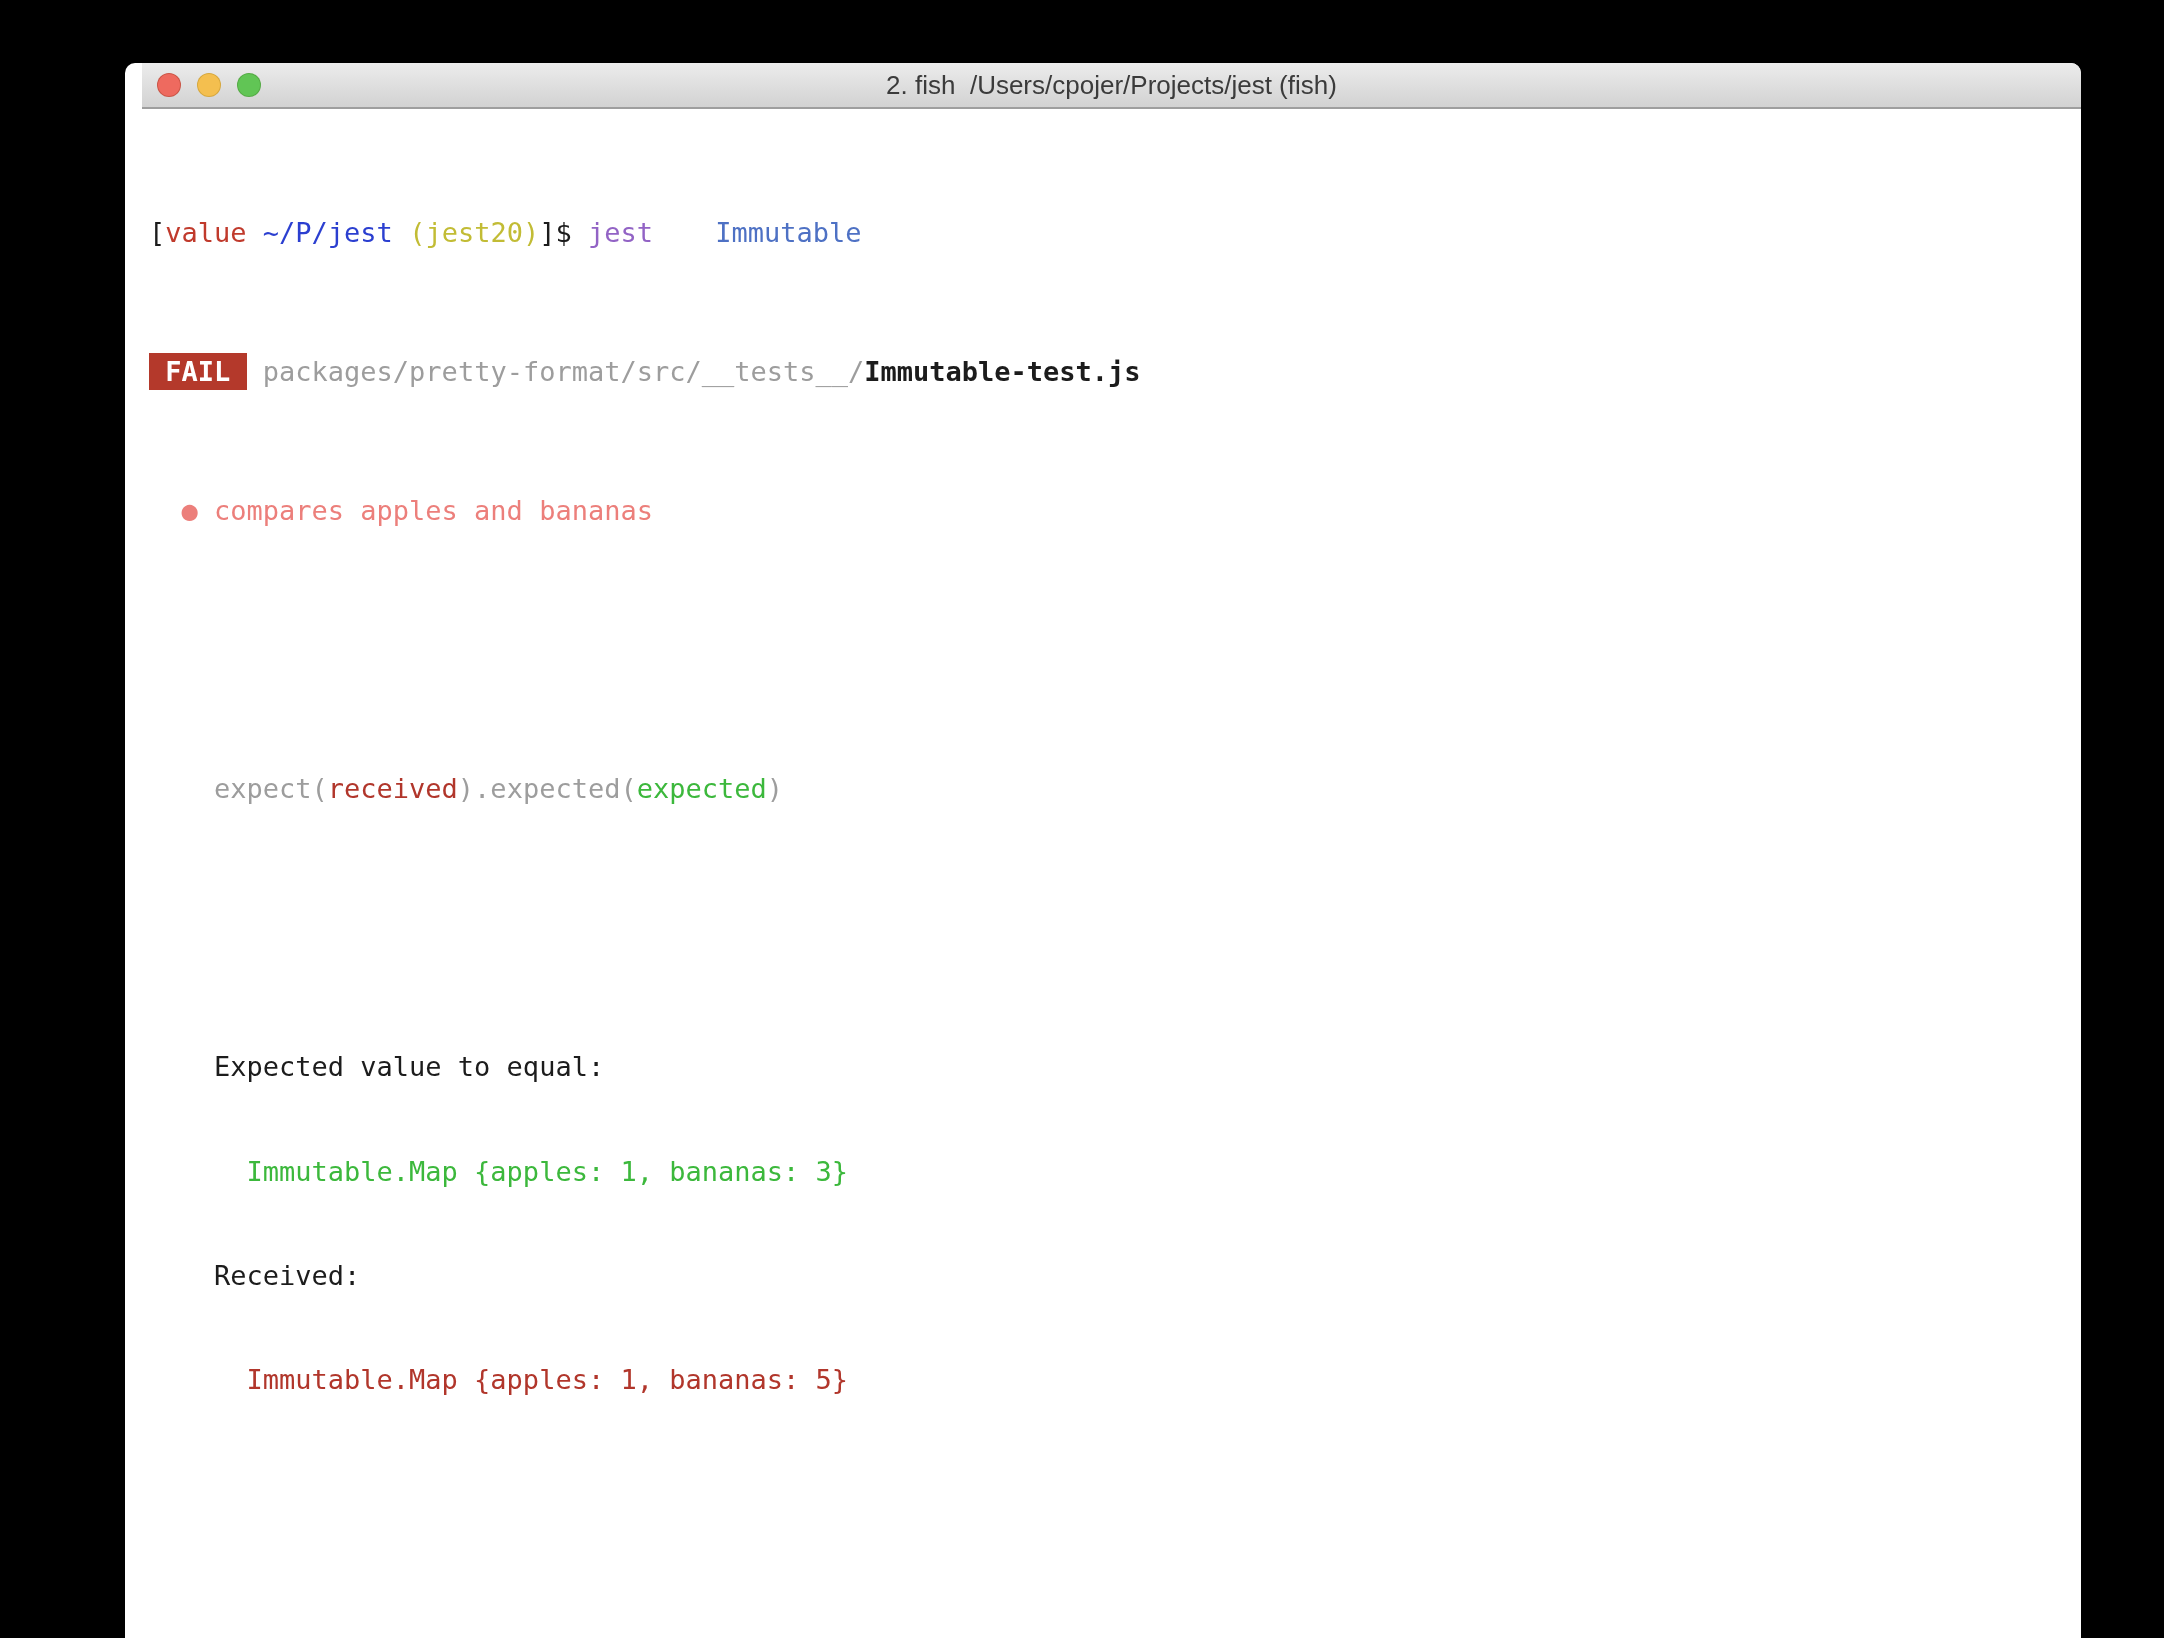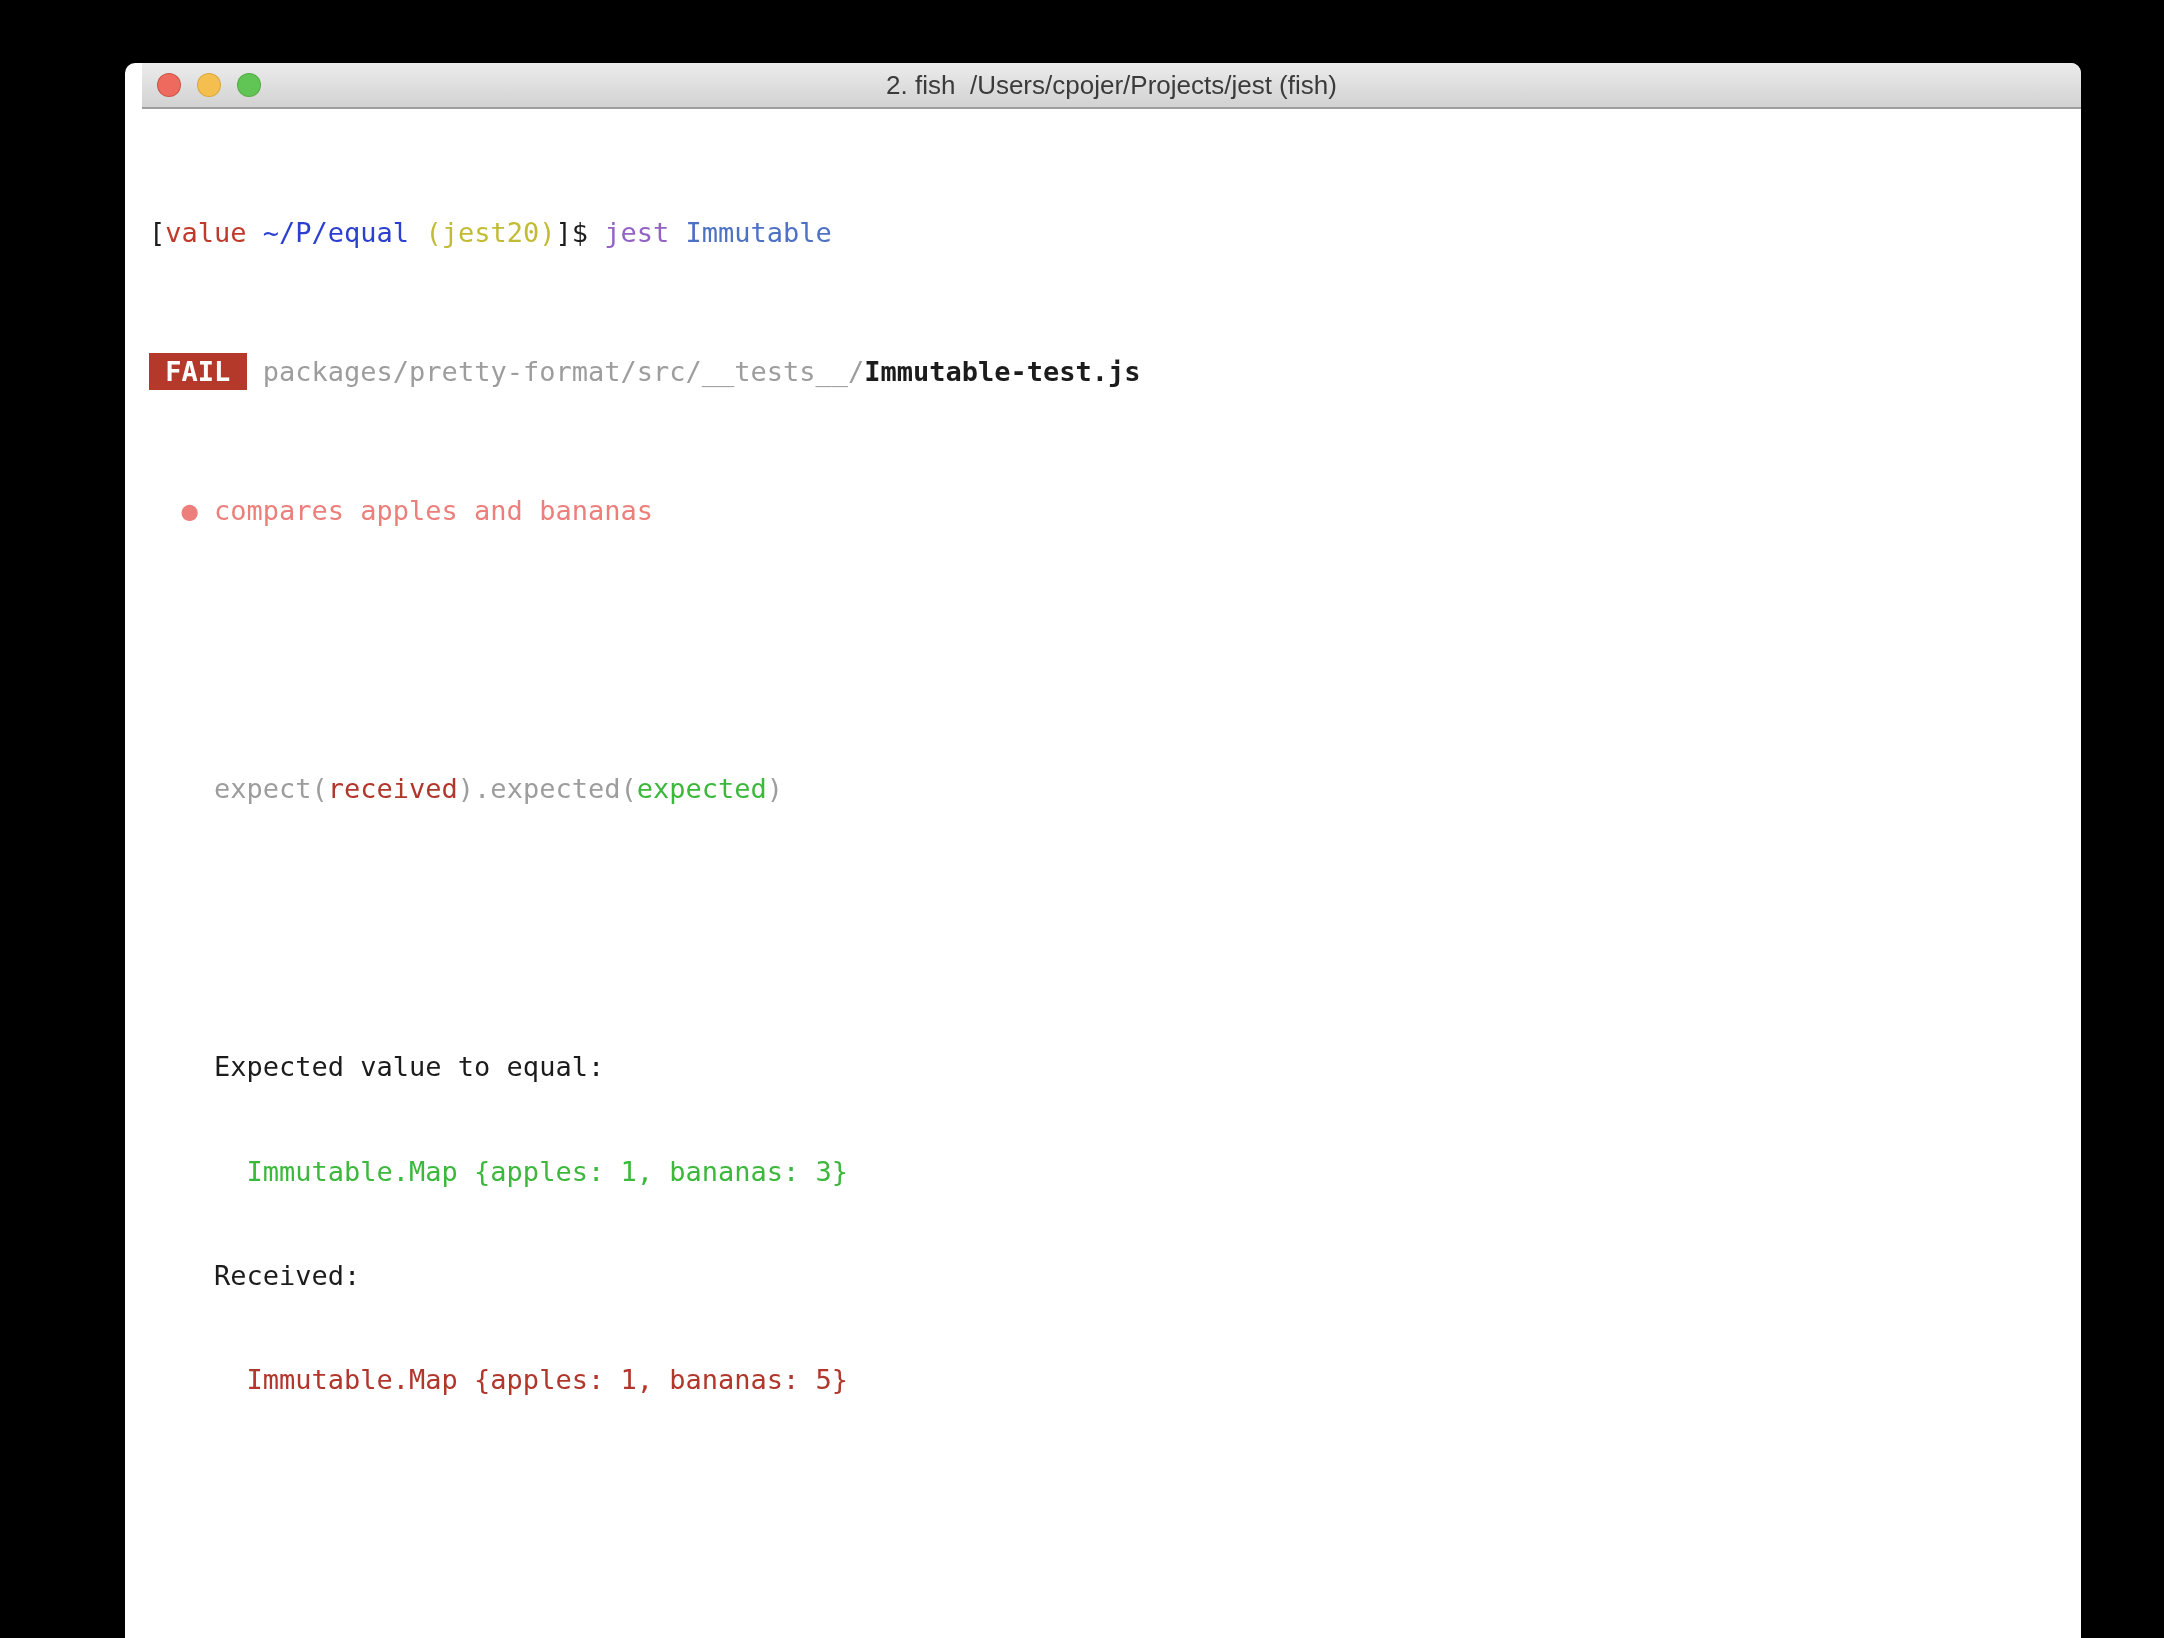--- a/index.html
+++ b/index.html
@@ -37,21 +37,21 @@
   }
   .line{height:34.75px;}
   .fg{color:var(--fg,#1c1c1c);}
   .b{font-weight:bold;margin-top:8px;}
   .gray{color:var(--gray,#9d9d9d);}
   .green{color:var(--green,#3cb83c);}
   .darkred{color:var(--darkred,#b1362b);}
   .salmon{color:var(--salmon,#ec7f7b);font-weight:normal;}
   .red{color:var(--red,#c03a2c);}
   .blue{color:var(--blue,#2b3fd0);}
-  .steel{color:var(--steel,#4e71c4);}
+  .steel{color:var(--steel,#4e71c4);margin-left:46px;}
   .purple{color:var(--purple,#9263c5);}
   .yellow{color:var(--yellow,#c2bc35);}
   .badge{
     background:var(--badge_bg,#b4392b);color:var(--badge_text,#ffffff);
     font-weight:bold;padding:3px 0;
   }
 </style>
 </head>
 <body style="background: rgb(0, 0, 0);">
 
@@ -60,21 +60,21 @@
     <div class="traffic">
       <div class="light close"></div>
       <div class="light min"></div>
       <div class="light zoom"></div>
     </div>
     <div class="title">2. fish  /Users/cpojer/Projects/jest (fish)</div>
   </div>
 
   <div class="content">
 
-    <div class="line"><span class="fg">[</span><span class="red">value</span><span class="fg"> </span><span class="blue">~/P/equal</span><span class="fg"> </span><span class="yellow">(jest20)</span><span class="fg">]$ </span><span class="purple">jest</span><span class="fg"> </span><span class="steel">Immutable</span></div>
+    <div class="line"><span class="fg">[</span><span class="red">value</span><span class="fg"> </span><span class="blue">~/P/jest</span><span class="fg"> </span><span class="yellow">(jest20)</span><span class="fg">]$ </span><span class="purple">jest</span><span class="fg"> </span><span class="steel">Immutable</span></div>
 
     <div class="line"><span class="badge"> FAIL </span><span class="fg"> </span><span class="gray">packages/pretty-format/src/__tests__/</span><span class="fg b">Immutable-test.js</span></div>
 
     <div class="line"><span class="fg">  </span><span class="salmon">● compares apples and bananas</span></div>
 
     <div class="line"></div>
 
     <div class="line"><span class="gray">    expect(</span><span class="darkred">received</span><span class="gray">).expected(</span><span class="green">expected</span><span class="gray">)</span></div>
 
     <div class="line"></div>

